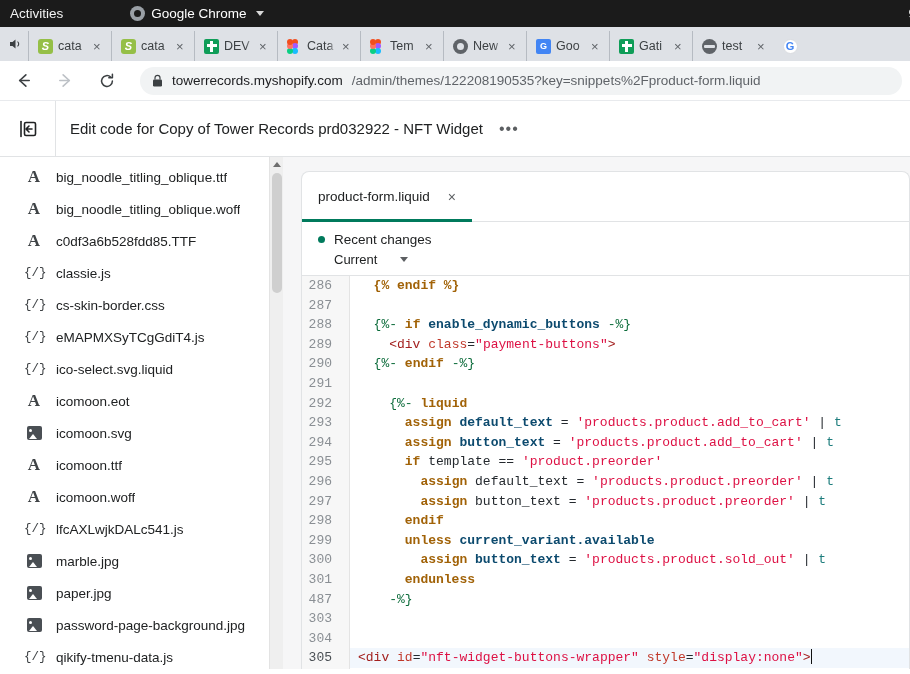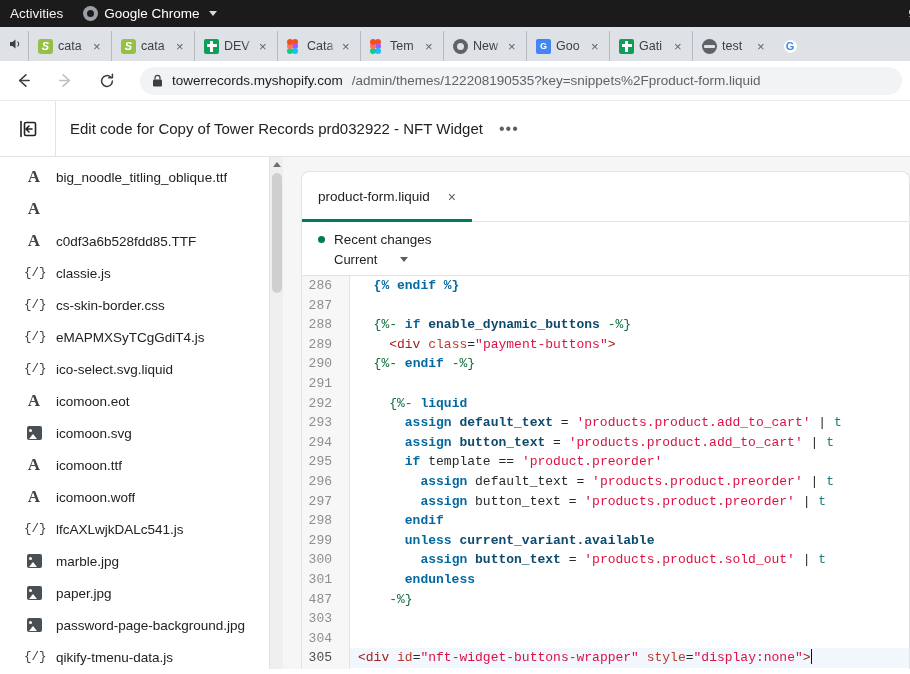--- a/index.html
+++ b/index.html
@@ -8,21 +8,21 @@
     overflow: hidden;
     font-family: "Liberation Sans", sans-serif;
     background: #ffffff;
   }
 
   
   #gnome-bar {
     height: 27px; width: 100%;
     background: #1b1b1b; color: #e6e6e6;
     display: flex; align-items: center;
-    font-size: 13.5px; position: relative;
+    font-size: 13.5px; position: relative; gap: 47px;
   }
   #gnome-activities { padding: 0 14px 0 10px; font-size: 13.5px; color:#f2f2f2; }
   #gnome-app { display: flex; align-items: center; gap: 6px; margin-left: 6px; }
   .chrome-dot {
     width: 15px; height: 15px; border-radius: 50%;
     background: #9aa0a6; position: relative; display:inline-block;
   }
   .chrome-dot::after {
     content:""; position:absolute; left:4px; top:4px; width:7px; height:7px;
     border-radius:50%; background:#1b1b1b;
@@ -212,21 +212,21 @@
   #gutter .ln { height:19.6px; }
   #gutter .ln.active { color:#4a4f54; }
   #code-lines { flex:1 1 auto; padding-left: 8px; overflow:hidden; white-space:pre; }
   #code-lines .cl { height:19.6px; }
   #code-lines .cl.active {
     background:#f2f7fd; margin-left:-8px; padding-left:8px;
   }
   .t-tag     { color:#a3201f; }
   .t-attr    { color:#c0392b; }
   .t-str     { color:#d14; }
-  .t-kw      { color:#0369a1; font-weight:bold; }
+  .t-kw      { color:#a16207; font-weight:bold; }
   .t-punct   { color:#0b6b3a; }
   .t-var     { color:#0c4a6e;font-weight:bold; }
   .t-plain   { color:#24292e; }
   .t-filter  { color:#1c7c7c; }
   .t-eq      { color:#24292e; }
   .cursor {
     display:inline-block; width:1.5px; height:15px; background:#111;
     vertical-align:-3px; margin-left:0px;
   }
 
@@ -364,20 +364,21 @@
 <div id="main">
 
   <div id="filelist">
     <div id="filelist-rows">
         <div class="file-row">
           <span class="file-icon font-a">A</span>
           <span class="file-name">big_noodle_titling_oblique.ttf</span>
         </div>
         <div class="file-row">
           <span class="file-icon font-a">A</span>
+          <span class="file-name">big_noodle_titling_oblique.woff</span>
         </div>
         <div class="file-row">
           <span class="file-icon font-a">A</span>
           <span class="file-name">c0df3a6b528fdd85.TTF</span>
         </div>
         <div class="file-row">
           <span class="file-icon code">{/}</span>
           <span class="file-name">classie.js</span>
         </div>
         <div class="file-row">

